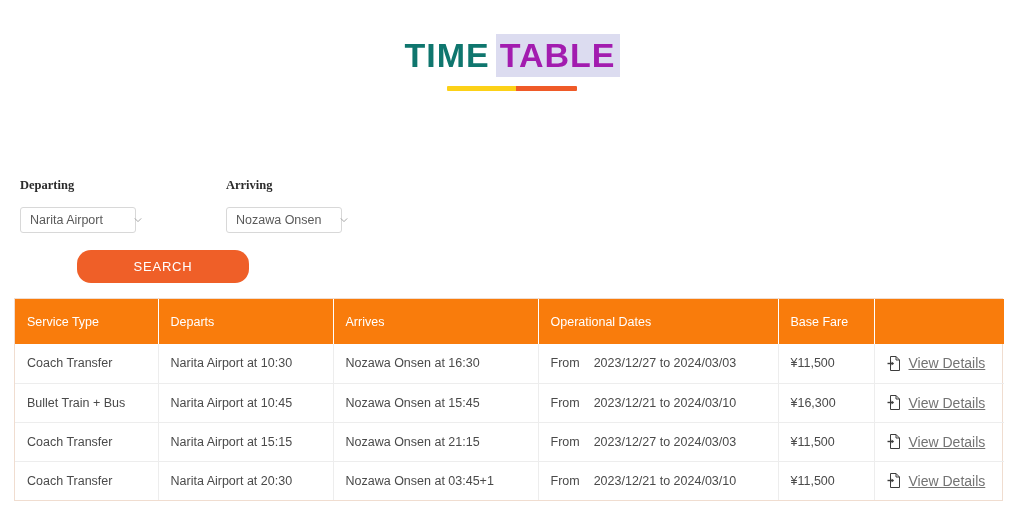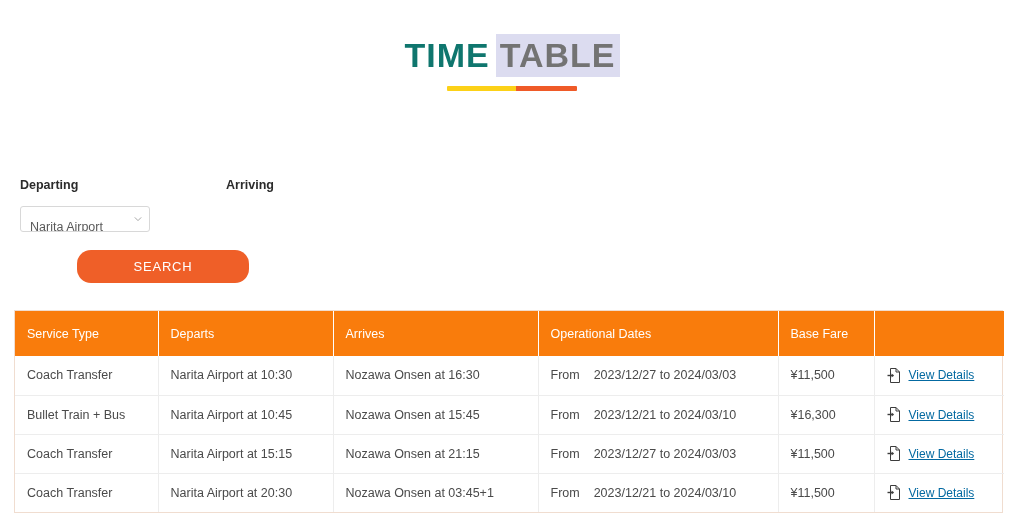--- a/index.html
+++ b/index.html
@@ -34,21 +34,21 @@
     display: inline-block;
   }
   .logo-time {
     color: #0f766e;
   }
   .logo-gap {
     display: inline-block;
     width: 6px;
   }
   .logo-table {
-    color: #737373;
+    color: #a21caf;
     background: #dcdcf0;
     padding: 2px 4px 3px 4px;
   }
   .logo-underline {
     margin: 14px auto 0 auto;
     width: 130px;
     height: 5px;
     display: flex;
     border-radius: 1px;
     overflow: hidden;
@@ -76,36 +76,37 @@
     margin-right: 28px;
   }
   .field.departing { width: 130px; }
   .field.arriving  { width: 130px; margin-left: 48px; }
   .field-label {
     font-size: 12.5px;
     font-weight: bold;
     color: #2b2b2b;
     margin-bottom: 14px;
     display: block;
+    font-family: Liberation Serif, serif;
   }
   .select-wrap {
     position: relative;
     width: 130px;
     height: 26px;
   }
   .select-box {
-    width: 130px;
+    width: 116px;
     height: 26px;
     border: 1px solid #d8d8d8;
     border-radius: 3px;
     background: #ffffff;
     font-family: "Liberation Sans", sans-serif;
     font-size: 12.5px;
     color: #5a5a5a;
-    padding: 8px 20px 0 9px;
+    padding: 0 20px 0 9px;
     line-height: 24px;
     white-space: nowrap;
     overflow: hidden;
   }
   .chevron {
     position: absolute;
     right: 8px;
     top: 9px;
     width: 8px;
     height: 8px;
@@ -125,21 +126,21 @@
     color: #ffffff;
     font-family: "Liberation Sans", sans-serif;
     font-size: 13px;
     letter-spacing: 0.8px;
     cursor: pointer;
   }
 
   
   .table-wrap {
     position: absolute;
-    top: 310px;
+    top: 298px;
     left: 14px;
     width: 989px;
     border: 1px solid #f0ddd0;
     background: #ffffff;
   }
   table.timetable {
     width: 100%;
     border-collapse: collapse;
     table-layout: fixed;
     font-size: 12.5px;
@@ -186,23 +187,23 @@
     align-items: center;
     gap: 8px;
   }
   .doc-icon {
     width: 14px;
     height: 15px;
     flex: 0 0 14px;
     display: block;
   }
   .details-link {
-    color: #0369a1;
+    color: #737373;
     text-decoration: underline;
-    font-size: 12px;
+    font-size: 14px;
     cursor: pointer;
   }
   .dates-from {
     margin-right: 14px;
   }
 </style>
 </head>
 <body>
 
 <div class="logo-block">
@@ -224,20 +225,28 @@
         <span class="chevron">
           <svg viewBox="0 0 10 10" width="8" height="8">
             <path d="M1 3 L5 7 L9 3" fill="none" stroke="#9b9b9b" stroke-width="1.1"></path>
           </svg>
         </span>
       </div>
     </div>
 
     <div class="field arriving">
       <span class="field-label">Arriving</span>
+      <div class="select-wrap">
+        <div class="select-box">Nozawa Onsen</div>
+        <span class="chevron">
+          <svg viewBox="0 0 10 10" width="8" height="8">
+            <path d="M1 3 L5 7 L9 3" fill="none" stroke="#9b9b9b" stroke-width="1.1"></path>
+          </svg>
+        </span>
+      </div>
     </div>
   </div>
 </div>
 
 <button class="search-btn">SEARCH</button>
 
 <div class="table-wrap">
   <table class="timetable">
     <colgroup>
       <col class="col-service">

